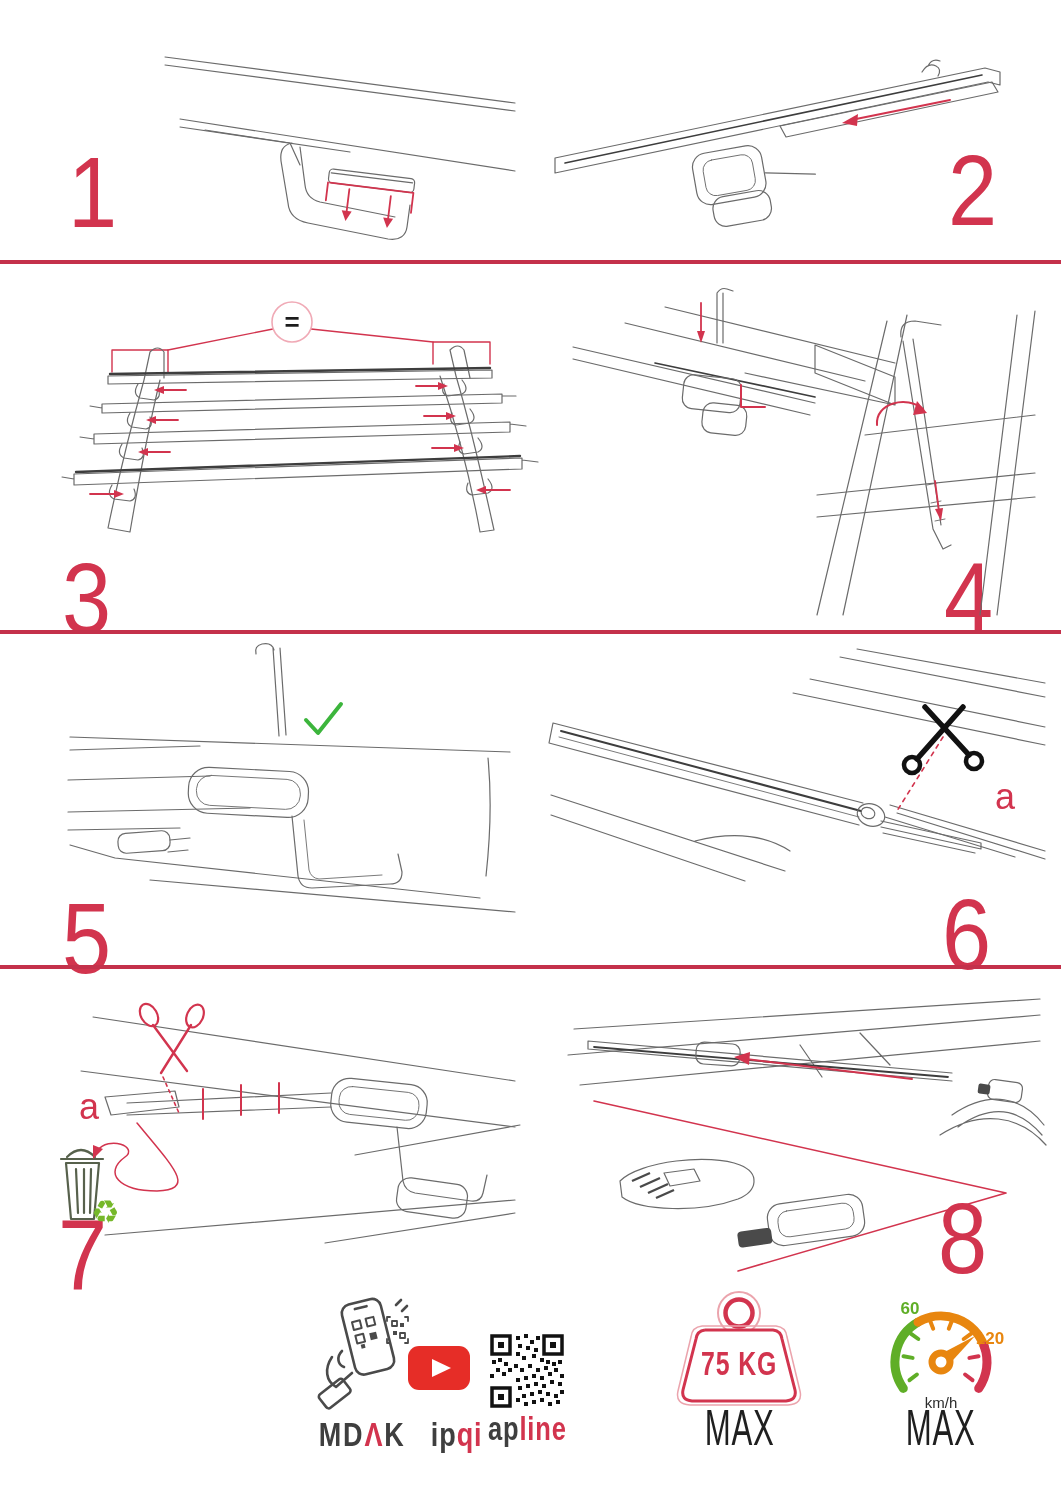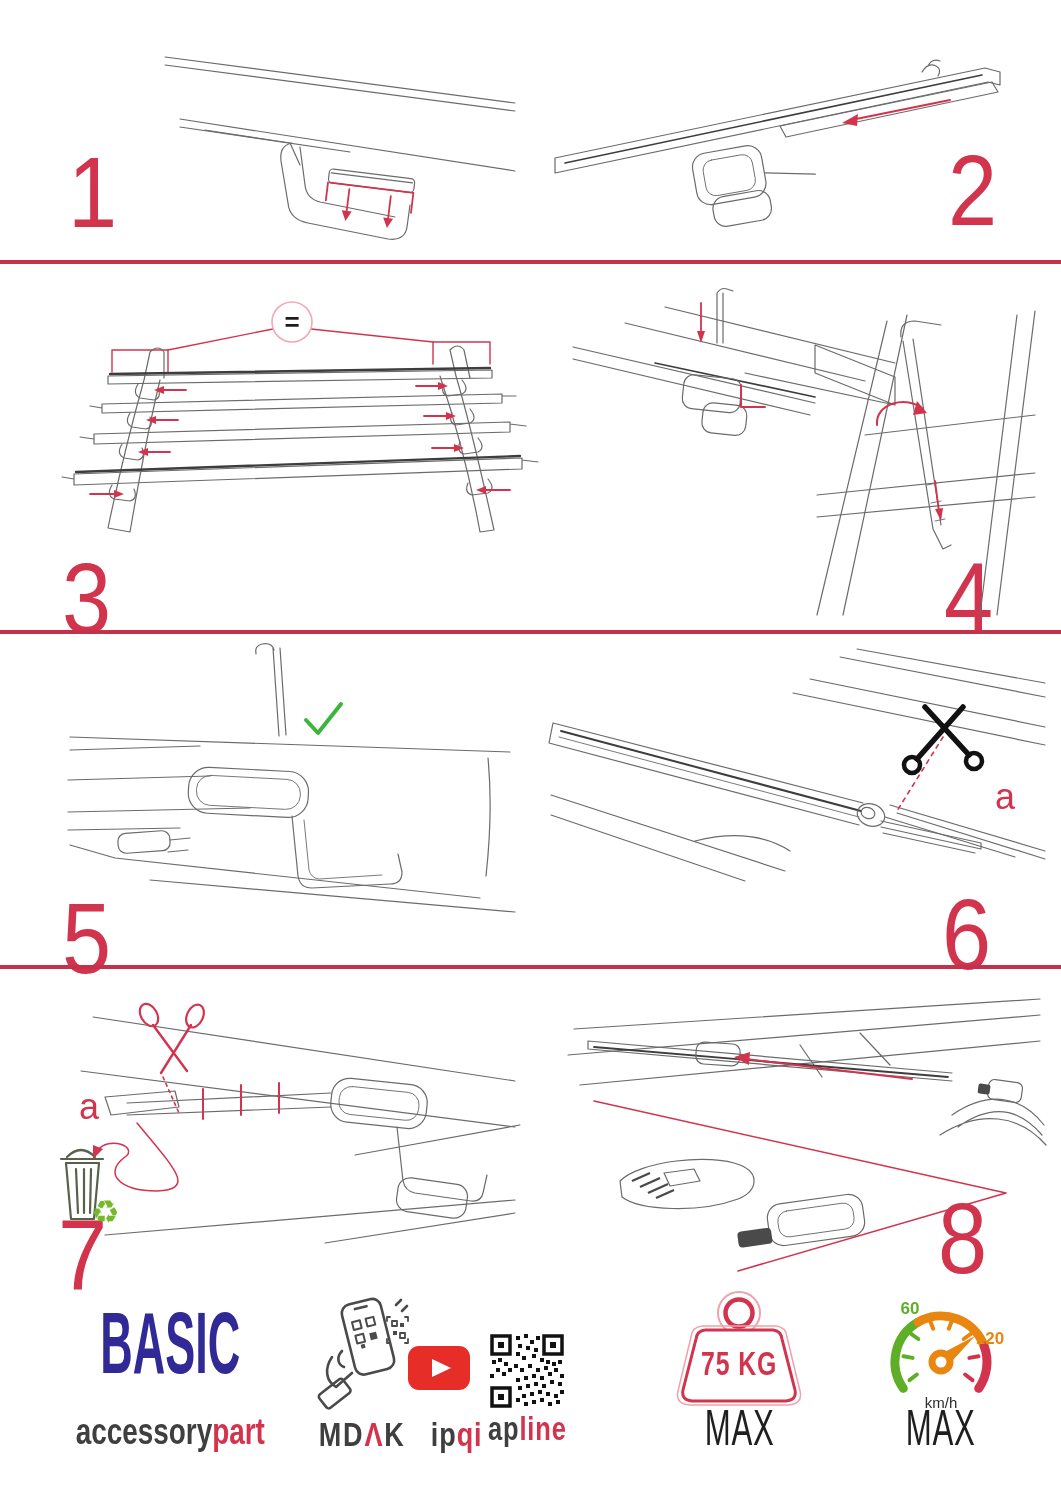--- a/index.html
+++ b/index.html
@@ -220,26 +220,20 @@
     <path class="ln" d="M60,196 C80,176 150,168 180,180 C200,188 198,206 178,214 C140,228 80,226 62,212 Z"></path>
     <path d="M72,196 l18,-8 M80,202 l20,-9 M88,208 l20,-9 M96,213 l18,-8" stroke="#4a4a4a" stroke-width="2.4" fill="none"></path>
     <path class="ln" d="M104,188 L134,184 L140,196 L110,201 Z"></path>
     <g transform="rotate(-8 256 235)">
       <rect class="ln" x="208" y="214" width="96" height="42" rx="14"></rect>
       <rect class="ln" x="218" y="222" width="76" height="26" rx="10" style="stroke-width:.9"></rect>
       <rect x="176" y="236" width="34" height="16" rx="4" fill="#4a4a4a"></rect>
     </g>
   </svg>
 
-  <div class="footer-word" style="left:55px;top:1324px;width:230px;">
-    <span class="cond basic-txt">BASIC</span>
-  </div>
-  <div class="footer-word" style="left:45px;top:1414px;width:250px;">
-    <span class="cond accpart"><span>accessory</span><span class="r">part</span></span>
-  </div>
 
   <svg style="left:312px;top:1295px;" width="100" height="118" viewBox="0 0 100 118">
     <g stroke="#4a4a4a" stroke-width="2.6" fill="none" stroke-linecap="round" stroke-linejoin="round">
       <g transform="rotate(-14 55 42)">
         <rect x="36" y="6" width="40" height="72" rx="9"></rect>
         <path d="M50,12 L62,12"></path>
         <rect x="44" y="24" width="8" height="8" stroke-width="2"></rect>
         <rect x="58" y="24" width="8" height="8" stroke-width="2"></rect>
         <rect x="44" y="38" width="8" height="8" stroke-width="2"></rect>
         <rect x="58" y="39" width="7" height="7" fill="#4a4a4a" stroke="none"></rect>

